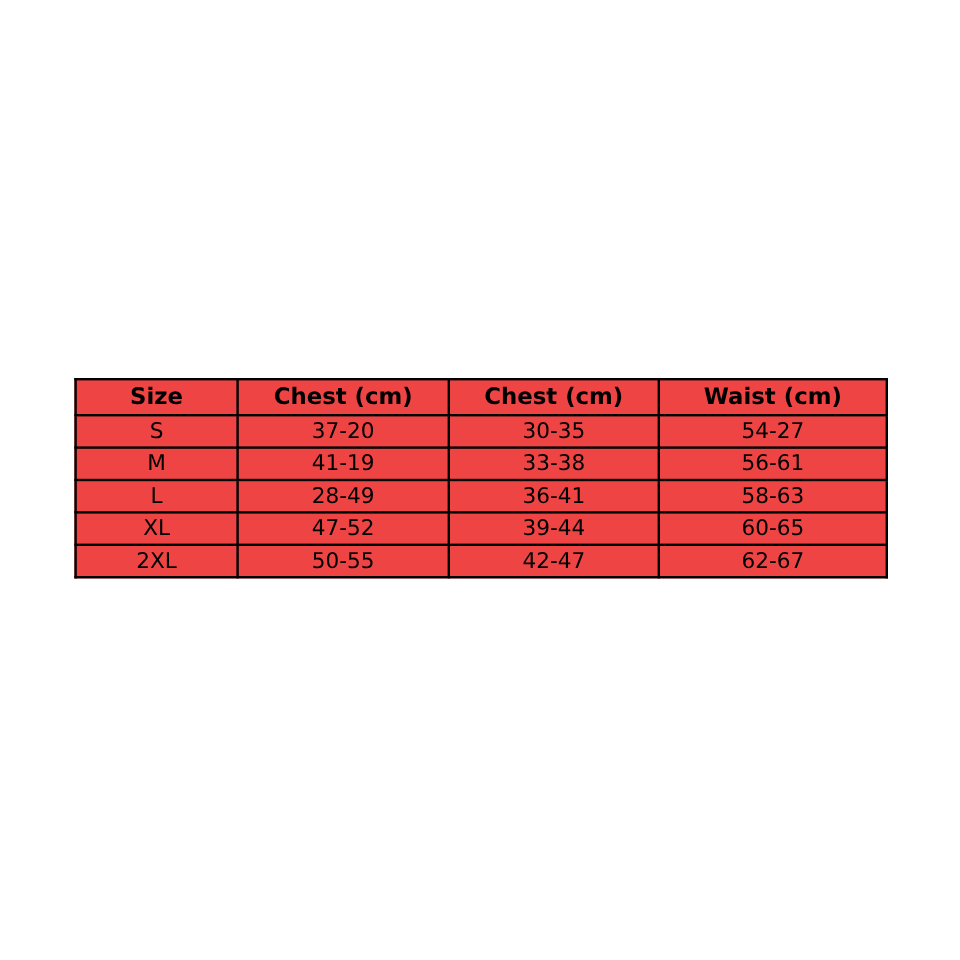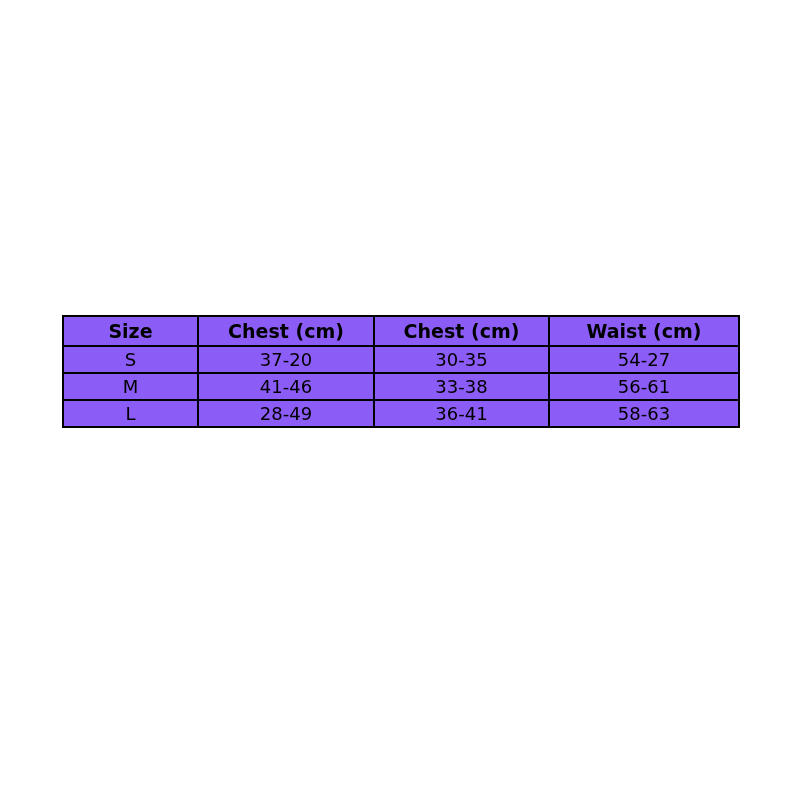--- a/index.html
+++ b/index.html
@@ -18,21 +18,21 @@
     position: absolute;
     inset: 0;
     background: #ffffff;
   }
   table.size-chart {
     position: absolute;
     left: 62px;
     top: 315px;
     border-collapse: collapse;
     table-layout: fixed;
-    background: #8b5cf6;
+    background: #ef4444;
   }
   table.size-chart th,
   table.size-chart td {
     border: 2px solid #000000;
     text-align: center;
     vertical-align: middle;
     padding: 0;
     white-space: nowrap;
     overflow: hidden;
   }
@@ -69,26 +69,38 @@
     </thead>
     <tbody>
       <tr>
         <td>S</td>
         <td>37-20</td>
         <td>30-35</td>
         <td>54-27</td>
       </tr>
       <tr>
         <td>M</td>
-        <td>41-46</td>
+        <td>41-19</td>
         <td>33-38</td>
         <td>56-61</td>
       </tr>
       <tr>
         <td>L</td>
         <td>28-49</td>
         <td>36-41</td>
         <td>58-63</td>
       </tr>
+      <tr>
+        <td>XL</td>
+        <td>47-52</td>
+        <td>39-44</td>
+        <td>60-65</td>
+      </tr>
+      <tr>
+        <td>2XL</td>
+        <td>50-55</td>
+        <td>42-47</td>
+        <td>62-67</td>
+      </tr>
     </tbody>
   </table>
 
 </div>
 
 </body></html>

